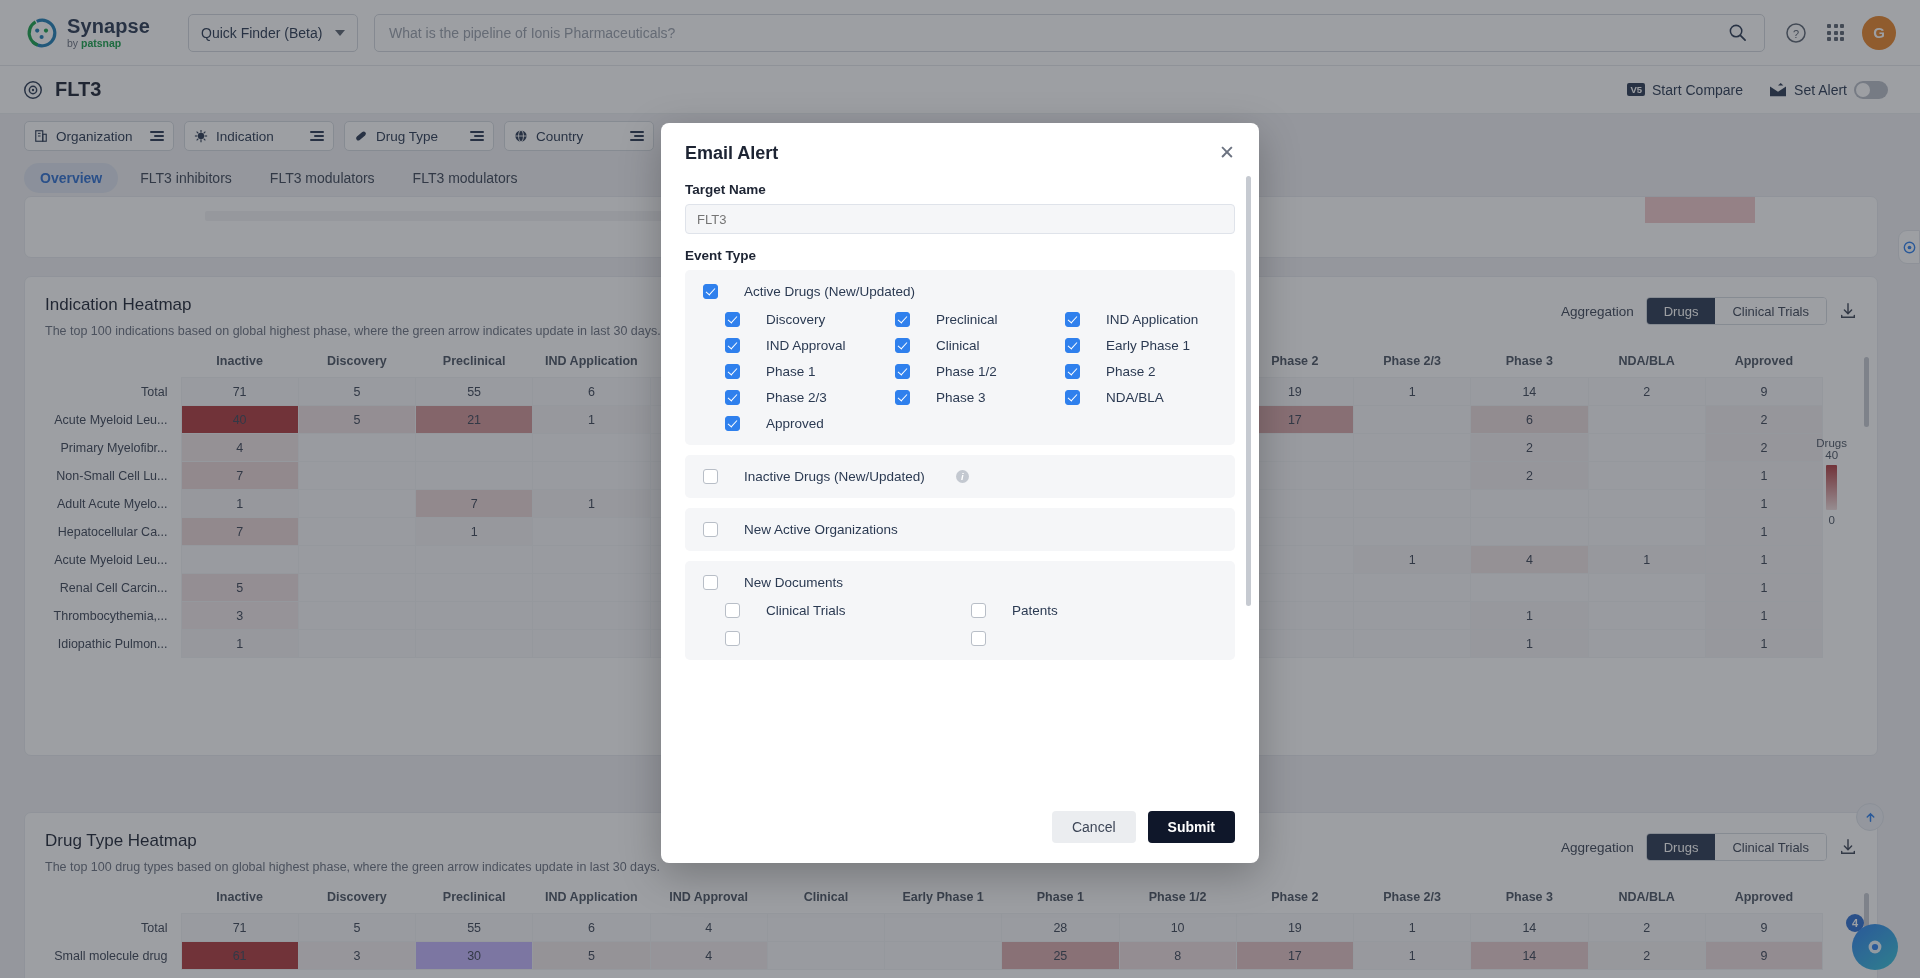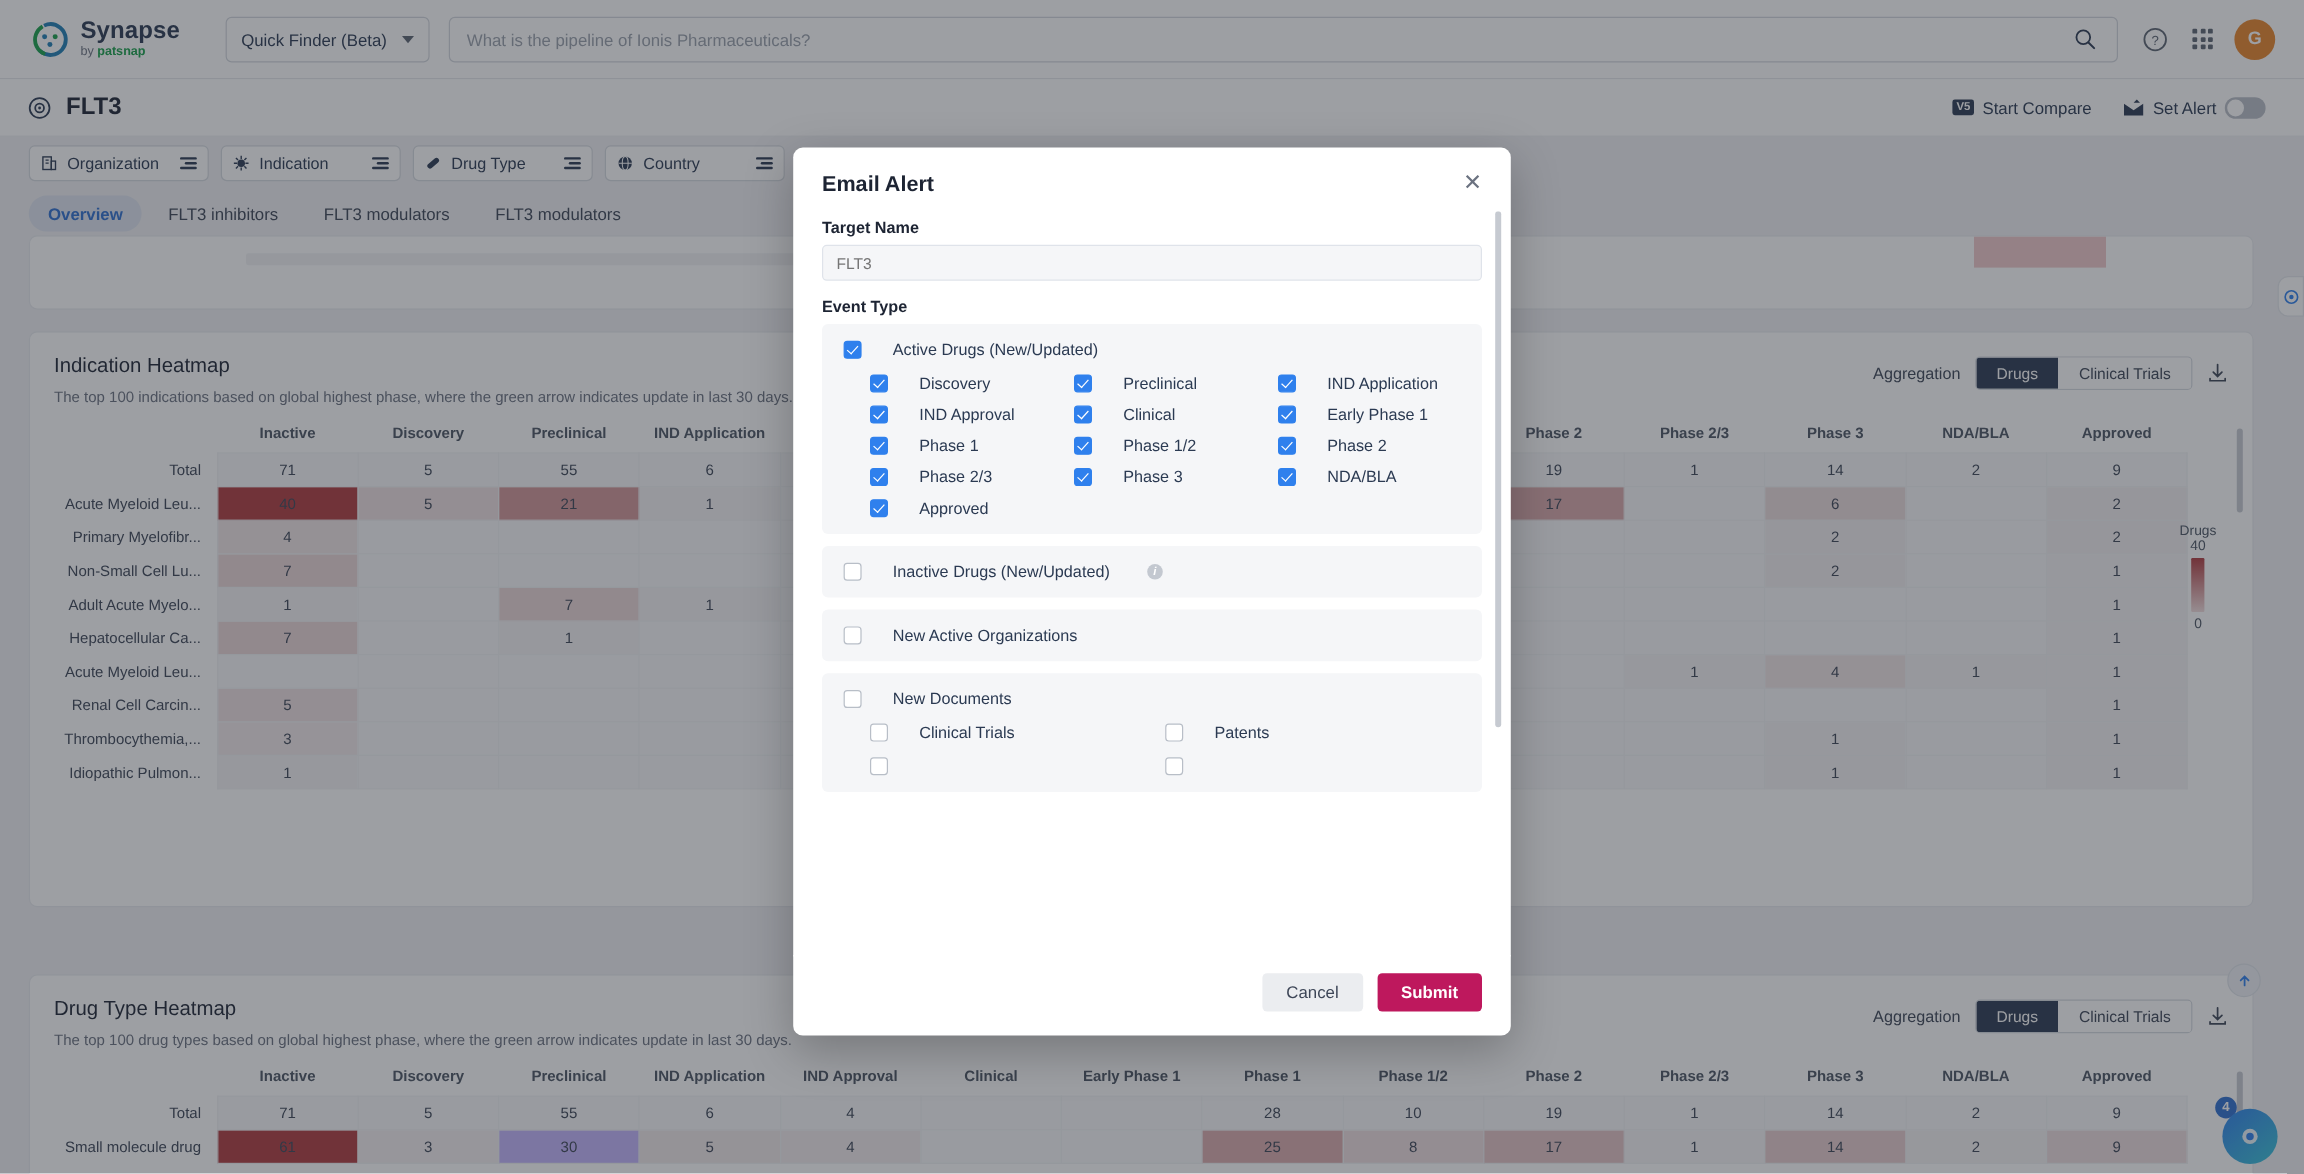--- a/index.html
+++ b/index.html
@@ -190,21 +190,21 @@
   }
   .m-scroll { position: absolute; right: 8px; top: 0; width: 5px; height: 430px;
               background: #c6cad1; border-radius: 3px; }
   .modal-foot {
     padding: 14px 24px 20px; display: flex; justify-content: flex-end; gap: 12px;
     border-top: 1px solid #fff;
   }
   .btn { height: 32px; border-radius: 4px; font-size: 14px; display: flex; align-items: center;
          padding: 0 20px; font-family: inherit; border: 0; cursor: pointer; }
   .btn-cancel { background: #ebedf0; color: #3d4657; }
-  .btn-submit { background: #be185d; color: #fff; font-weight: 700; }
+  .btn-submit { background: #0f172a; color: #fff; font-weight: 700; }
 </style>
 </head>
 <body>
 
 <div id="root">
 
   <div class="topbar">
     <div class="logo-wrap">
       <svg class="logo-mark" viewBox="0 0 40 40">
         <circle cx="20" cy="20" r="16" fill="none" stroke="#1f7fb5" stroke-width="4" stroke-dasharray="52 30" transform="rotate(-50 20 20)"></circle>

